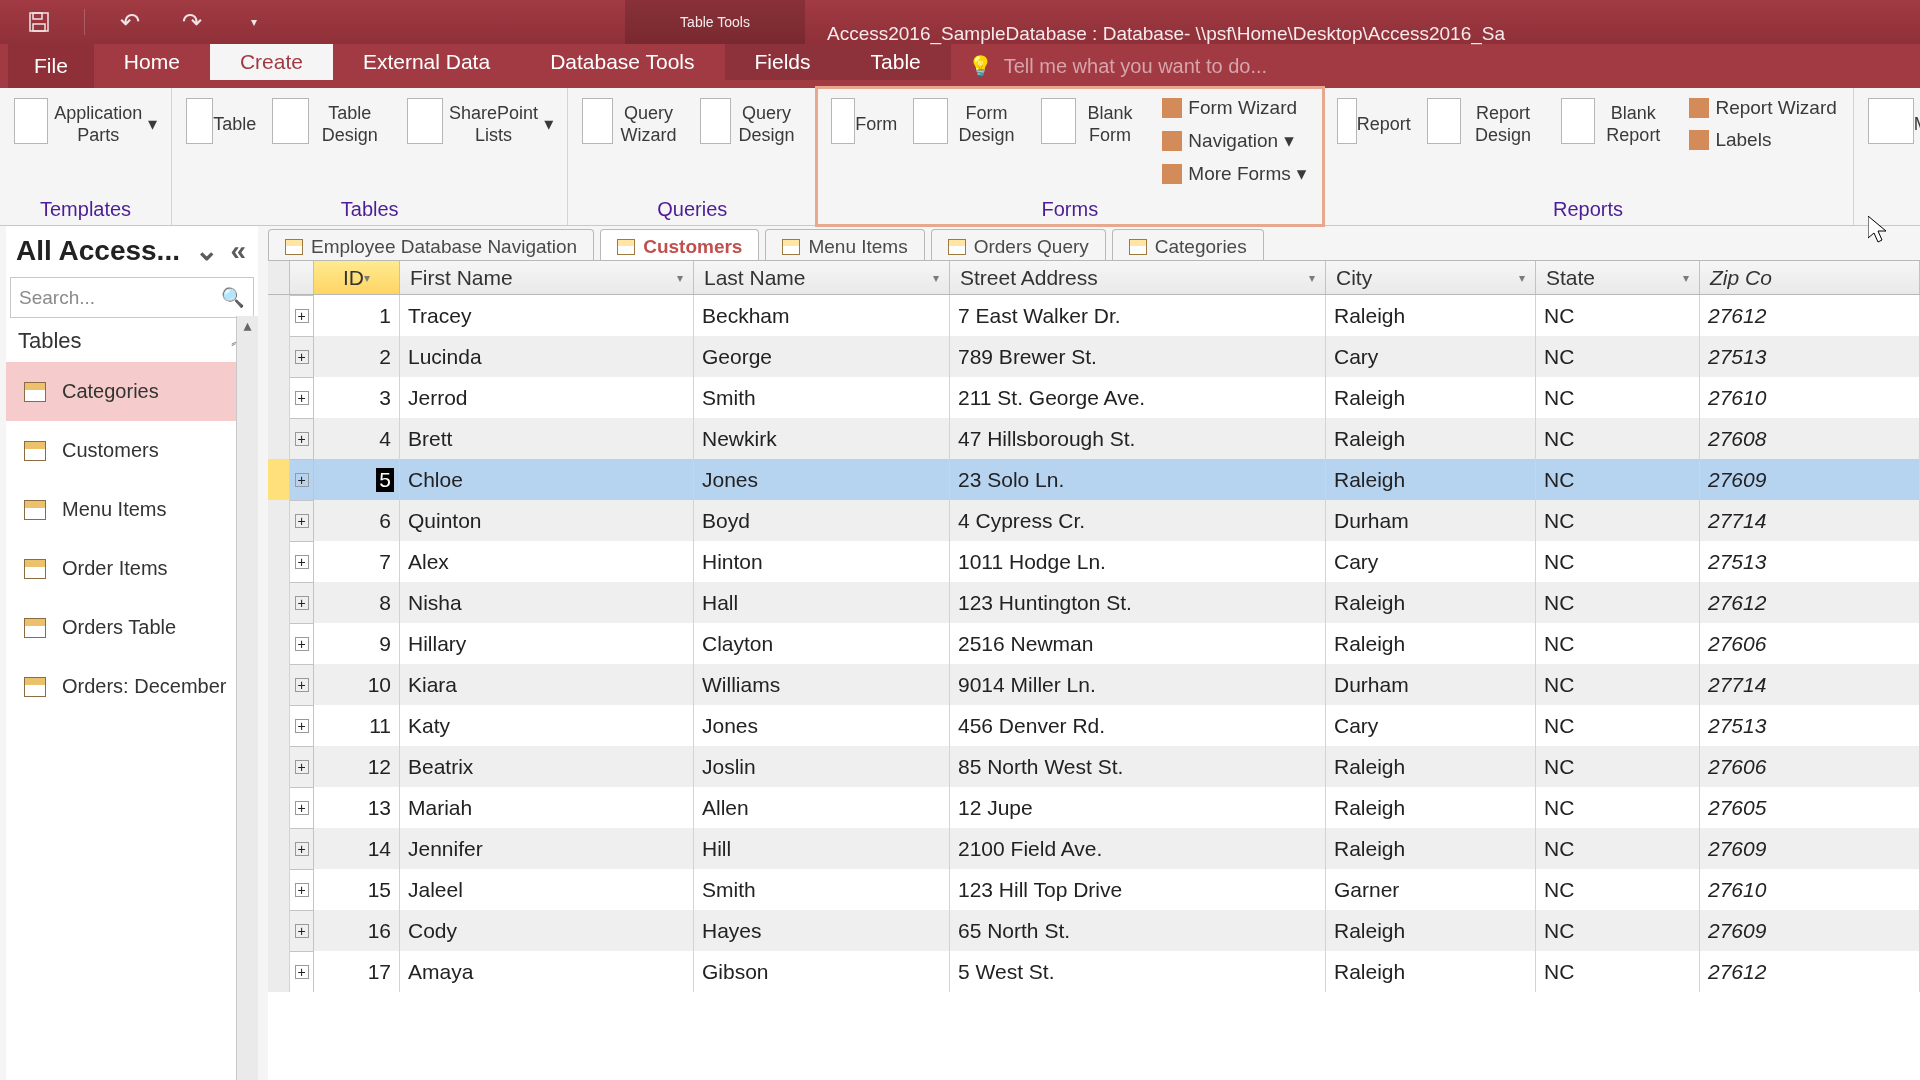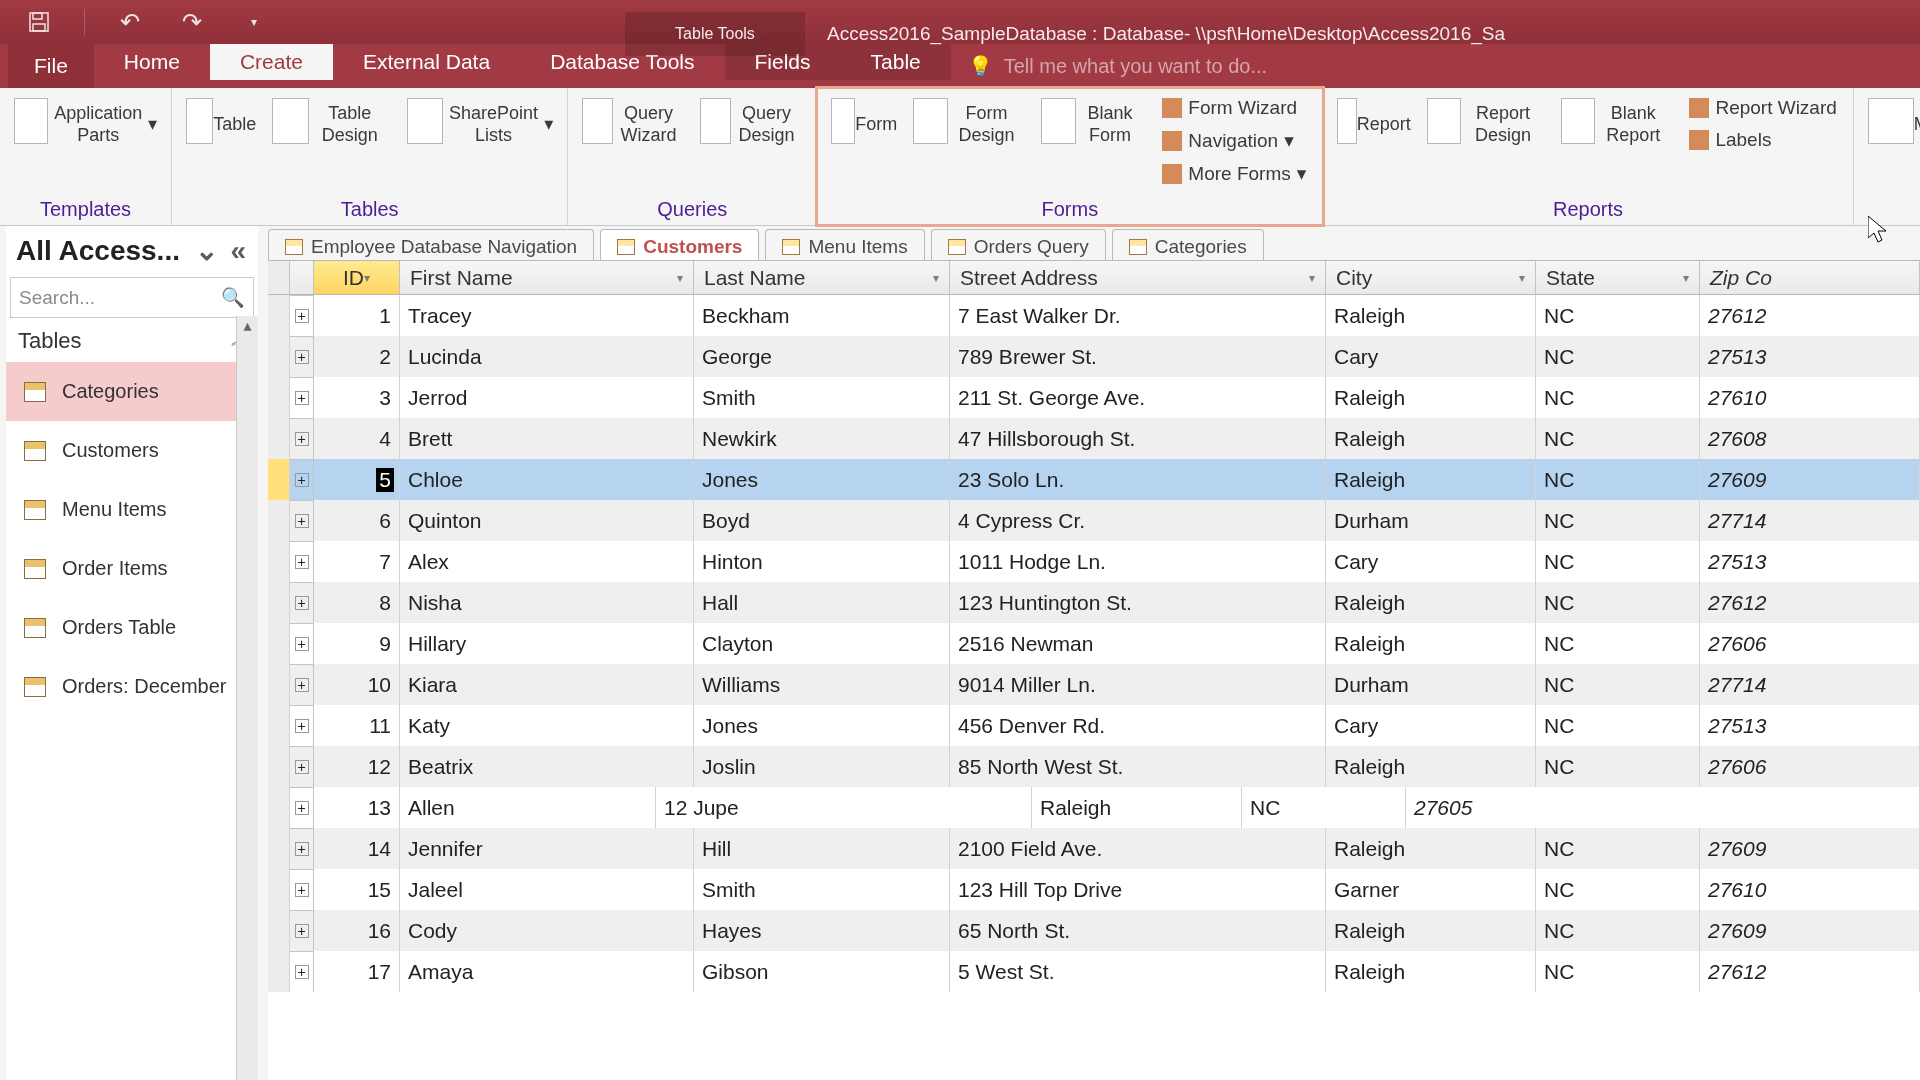--- a/index.html
+++ b/index.html
@@ -3,21 +3,21 @@
 <meta charset="utf-8">
 <style>
 * { margin: 0; padding: 0; box-sizing: border-box; font-family: 'Segoe UI', Arial, sans-serif; }
 body { width: 1920px; height: 1080px; background: #f5f5f5; overflow: hidden; }
 
 
 .titlebar { height: 44px; background: linear-gradient(to bottom, #a13a43, #8f3038); display: flex; align-items: center; }
 .qat { display: flex; align-items: center; gap: 28px; padding-left: 22px; }
 .qat-btn { width: 34px; height: 34px; display: flex; align-items: center; justify-content: center; color: #f0e4e5; font-size: 24px; }
 .qat-sep { width: 1px; height: 26px; background: rgba(255,255,255,0.2); }
-.table-tools { position: absolute; left: 625px; top: 12px; width: 180px; height: 44px; text-align: center; color: #f5eaec; font-size: 16px; line-height: 44px; background: rgba(0,0,0,0.15); }
+.table-tools { position: absolute; left: 625px; top: 0; width: 180px; height: 44px; text-align: center; color: #f5eaec; font-size: 14px; line-height: 44px; background: rgba(0,0,0,0.15); }
 .app-title { position: absolute; left: 815px; top: 12px; right: 0; height: 44px; line-height: 44px; color: #f5eaec; font-size: 19px; padding-left: 12px; white-space: nowrap; overflow: hidden; }
 
 
 .ribbon-tabs { height: 44px; background: #a13a43; display: flex; padding-left: 8px; }
 .file-tab { height: 44px; padding: 0 26px; color: #fff; font-size: 21px; display: flex; align-items: center; background: #8f3038; }
 .tab { height: 36px; padding: 0 30px; color: #fff; font-size: 21px; display: flex; align-items: center; }
 .tab.active { background: #f5f5f5; color: #a13a43; }
 .tab.context { background: rgba(0,0,0,0.12); }
 .tellme { margin-left: 18px; display: flex; align-items: center; color: #d6a5ab; font-size: 20px; gap: 10px; }
 
@@ -480,20 +480,21 @@
         <div class="cell w-city">Raleigh</div>
         <div class="cell w-st">NC</div>
         <div class="cell w-zip">27606</div>
       </div>
       <div class="row">
         <div class="sel"></div>
         <div class="exp">
           <span>+</span>
         </div>
         <div class="cell id w-id">13</div>
+        <div class="cell w-fn">Mariah</div>
         <div class="cell w-ln">Allen</div>
         <div class="cell w-sa">12 Jupe</div>
         <div class="cell w-city">Raleigh</div>
         <div class="cell w-st">NC</div>
         <div class="cell w-zip">27605</div>
       </div>
       <div class="row alt">
         <div class="sel"></div>
         <div class="exp">
           <span>+</span>

